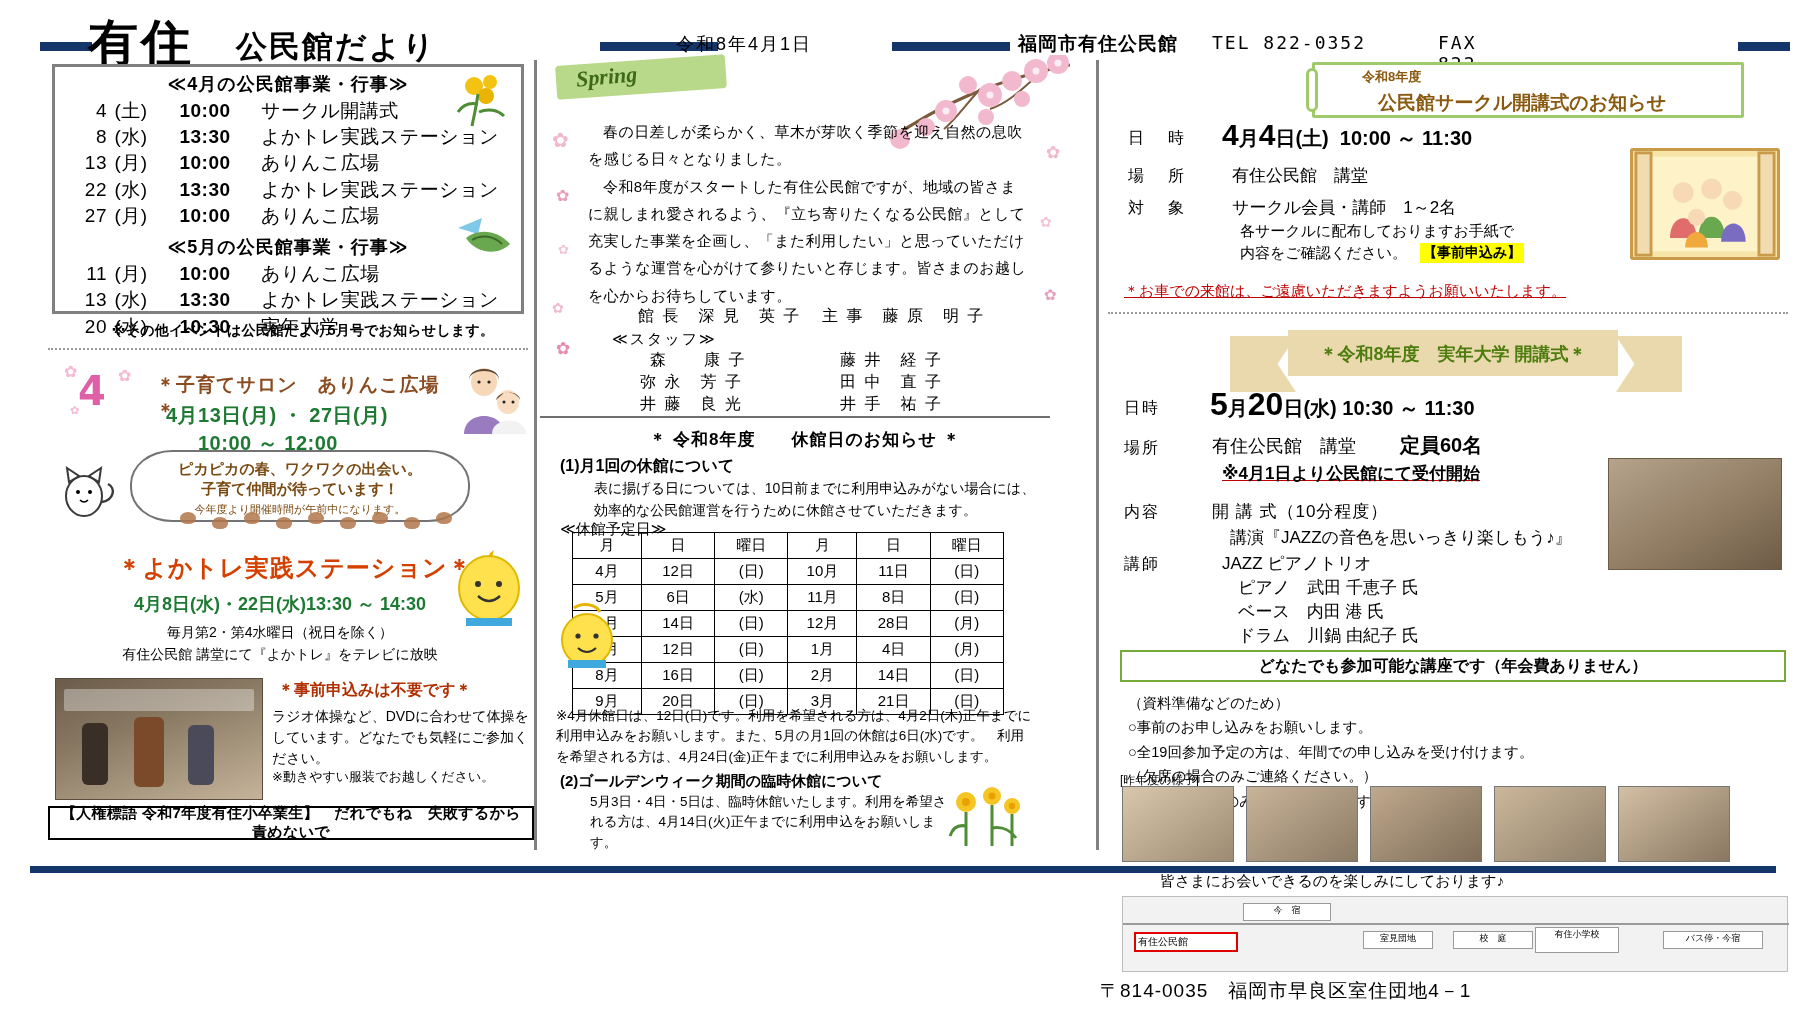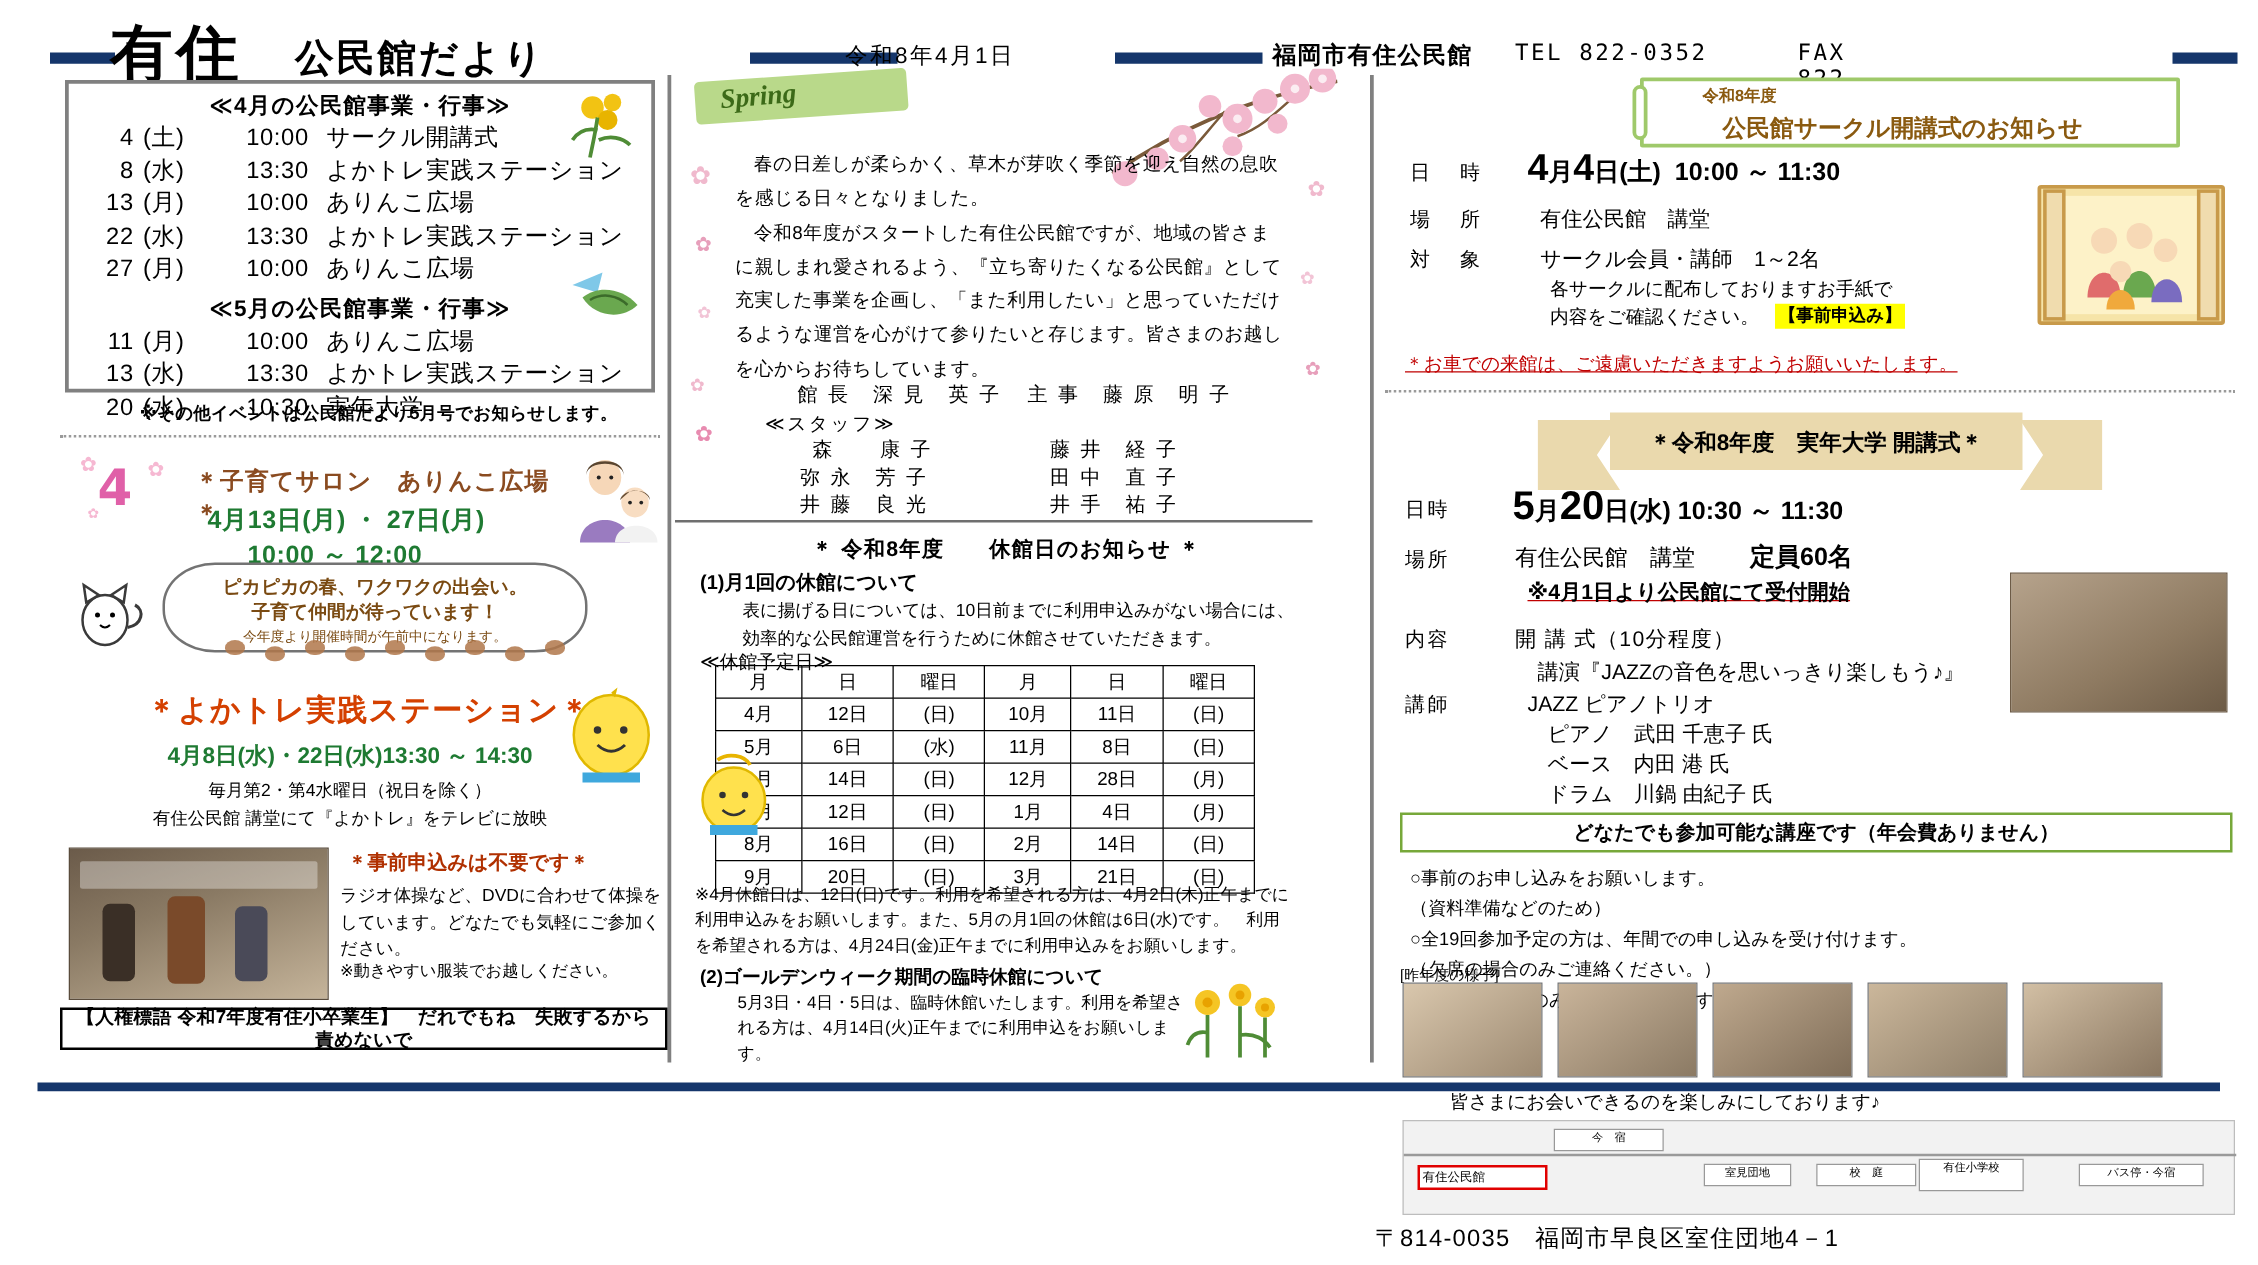--- a/index.html
+++ b/index.html
@@ -68,21 +68,21 @@
     position: absolute; left: 52px; top: 64px; width: 472px; height: 250px;
     border: 3px solid #808080; background: #fff;
   }
   .events-title {
     text-align: center; font-weight: 900; font-size: 18px; letter-spacing: 1px;
     margin-top: 5px;
   }
   .ev-row { display: flex; font-size: 19px; line-height: 1.38; letter-spacing: 0.5px; }
   .ev-day   { width: 46px;  text-align: right; }
   .ev-dow   { width: 48px;  text-align: center; }
-  .ev-time  { width: 92px;  text-align: right; padding-left: 8px; }
+  .ev-time  { width: 92px;  text-align: center; padding-left: 8px; font-weight: bold; }
   .ev-name  { flex: 1; padding-left: 14px; }
   #events-list-apr { margin: 2px 0 0 6px; }
   #events-list-may { margin: 2px 0 0 6px; }
 
   #events-note {
     position: absolute; left: 88px; top: 322px; width: 430px;
     font-size: 14px; font-weight: 700; text-align: center; letter-spacing: 0.2px;
   }
   #dotted-div-1 {
     position: absolute; left: 48px; top: 348px; width: 480px; height: 10px;
@@ -267,21 +267,21 @@
     position: absolute; left: 1288px; top: 330px; width: 330px; height: 46px;
     background: #ead9ad;
   }
   .rib-tail {
     position: absolute; top: 336px; width: 66px; height: 56px; background: #ead9ad;
   }
   #rib-tail-l { left: 1230px; clip-path: polygon(0 0, 100% 0, 72% 50%, 100% 100%, 0 100%); }
   #rib-tail-r { left: 1616px; clip-path: polygon(0 0, 100% 0, 100% 100%, 0 100%, 28% 50%); }
   #jitsunen-ribbon-text {
     position: absolute; left: 1288px; top: 342px; width: 330px;
-    text-align: center; font-size: 18px; font-weight: 700; color: #000000;
+    text-align: center; font-size: 18px; font-weight: 700; color: #4d7c0f;
   }
 
   #j-dt-label { position: absolute; left: 1124px; top: 398px; font-size: 16px; letter-spacing: 2px; }
   #j-dt-value { position: absolute; left: 1210px; top: 386px; font-size: 20px; font-weight: 700; }
   #j-dt-big { font-size: 32px; font-weight: 900; }
   #j-pl-label { position: absolute; left: 1124px; top: 438px; font-size: 16px; letter-spacing: 2px; }
   #j-pl-value { position: absolute; left: 1212px; top: 434px; font-size: 18px; }
   #j-pl-cap   { position: absolute; left: 1400px; top: 432px; font-size: 20px; font-weight: 700; }
   #j-recv     { position: absolute; left: 1222px; top: 462px; font-size: 17px; font-weight: 700;
                 text-decoration: underline; text-decoration-color: #c00000; }
@@ -707,22 +707,22 @@
   <div id="j-tc-v1">ピアノ　武田 千恵子 氏</div>
   <div id="j-tc-v2">ベース　内田 港 氏</div>
   <div id="j-tc-v3">ドラム　川鍋 由紀子 氏</div>
 
   <div id="jazz-photo"></div>
 
   <div id="anyone-box">
     <div id="anyone-text">どなたでも参加可能な講座です（年会費ありません）</div>
   </div>
   <div id="notes-list">
+      <div>（資料準備などのため）</div>
       <div>○事前のお申し込みをお願いします。</div>
-      <div>（資料準備などのため）</div>
       <div>○全19回参加予定の方は、年間での申し込みを受け付けます。</div>
       <div>（欠席の場合のみご連絡ください。）</div>
       <div>○興味ある内容のみ参加も大歓迎です。</div>
     </div>
 
   <div id="photos-label">[昨年度の様子]</div>
   <div class="mini-photo" id="mp1"></div>
   <div class="mini-photo" id="mp2"></div>
   <div class="mini-photo" id="mp3"></div>
   <div class="mini-photo" id="mp4"></div>

